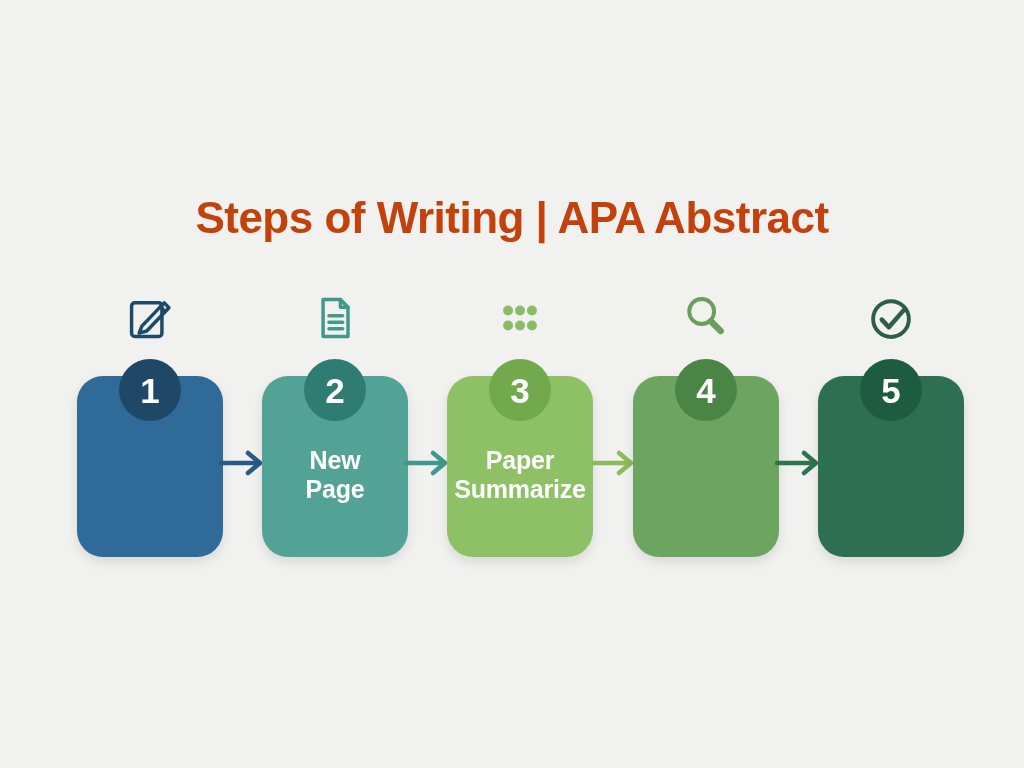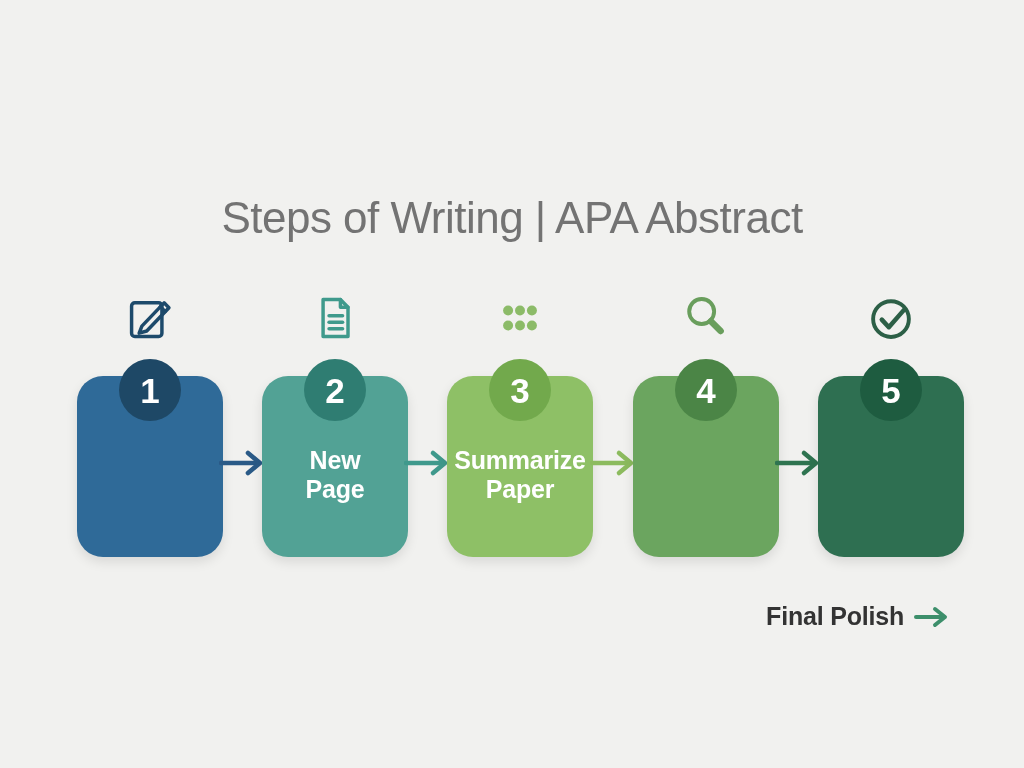--- a/index.html
+++ b/index.html
@@ -13,23 +13,23 @@
     background: #f1f1ef;
   }
 
   .title {
     position: absolute;
     top: 193px;
     left: 0;
     width: 100%;
     text-align: center;
     font-size: 44px;
-    font-weight: normal;
+    font-weight: bold;
     letter-spacing: -0.5px;
-    color: #737373;
+    color: #c2410c;
   }
 
   .step-icon {
     position: absolute;
     top: 292px;
     width: 52px;
     height: 52px;
   }
   .step-icon svg { width: 52px; height: 52px; display: block; }
 
@@ -184,22 +184,22 @@
         <circle cx="24" cy="31" r="4.6"></circle>
         <circle cx="35" cy="31" r="4.6"></circle>
       </g>
     </svg>
   </div>
   <div class="box box-3" style="background: rgb(142, 192, 102);">
     <div class="badge" style="background: rgb(114, 169, 76);">
       <span>3</span>
     </div>
     <div class="box-label">
+      <span>Paper</span>
       <span>Summarize</span>
-      <span>Paper</span>
     </div>
   </div>
 
   <div class="flow-arrow arrow-3">
     <svg viewBox="0 0 46 38">
       <g fill="none" stroke-width="4.6" stroke-linecap="round" stroke-linejoin="round" stroke="#8cbb5e">
         <line x1="2" y1="19" x2="38" y2="19"></line>
         <path d="M29 9 L41 19 L29 29"></path>
       </g>
     </svg>
@@ -235,25 +235,14 @@
         <path d="M15.5 25.5 l6.5 7 L36 16.5" stroke-width="4.2"></path>
       </g>
     </svg>
   </div>
   <div class="box box-5" style="background: rgb(46, 111, 81);">
     <div class="badge" style="background: rgb(30, 92, 64);">
       <span>5</span>
     </div>
   </div>
 
-  <div class="footer">
-    <span class="footer-label">Final Polish</span>
-    <span>
-      <svg viewBox="0 0 36 26">
-        <g fill="none" stroke-width="4" stroke-linecap="round" stroke-linejoin="round" stroke="#3d8f6b">
-          <line x1="2" y1="13" x2="28" y2="13"></line>
-          <path d="M21 5 L31 13 L21 21"></path>
-        </g>
-      </svg>
-    </span>
-  </div>
 
 </div>
 
 </body></html>

